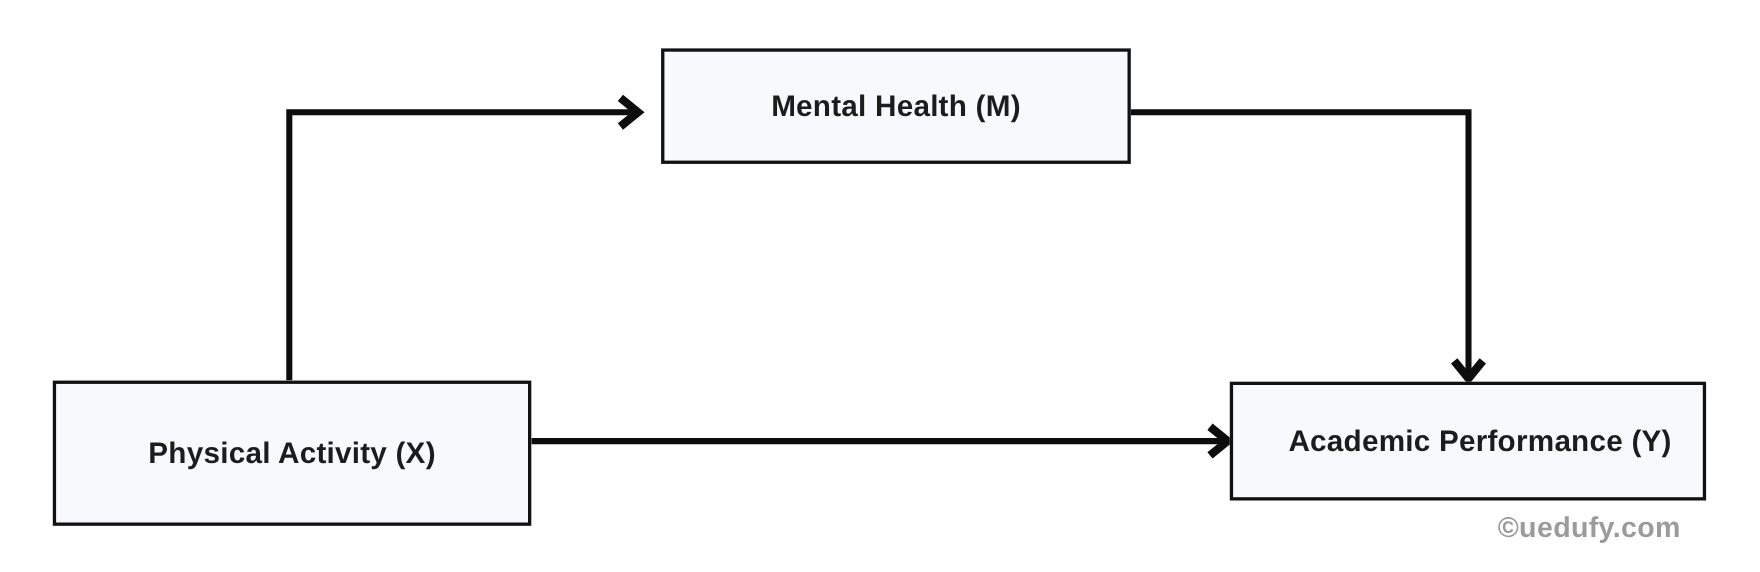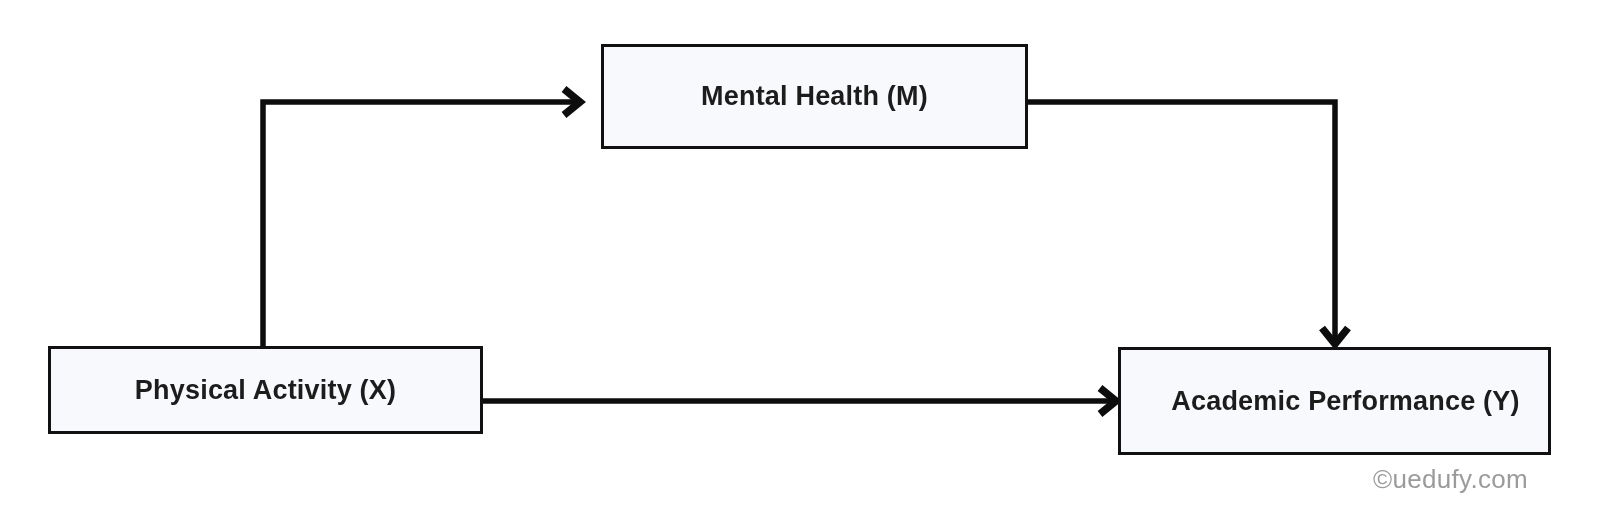--- a/index.html
+++ b/index.html
@@ -49,29 +49,29 @@
     align-items:center;
     justify-content:center;
   }
   .node-label{
     font-size:27px;
     font-weight:700;
     color:var(--text);
     letter-spacing:0.2px;
     white-space:nowrap;
   }
-  .node-independent{left:48px;top:346px;width:435px;height:88px;}
+  .node-independent{left:48px;top:346px;width:435px;height:132px;}
   .node-mediator{left:601px;top:44px;width:427px;height:105px;}
   .node-dependent{left:1118px;top:347px;width:433px;height:108px;padding-left:22px;}
   .watermark{
     position:absolute;
     top:464px;
     right:72px;
     font-size:26px;
-    font-weight:400;
+    font-weight:700;
     color:var(--watermark);
     letter-spacing:0.3px;
   }
 </style>
 </head>
 <body>
 
 <div class="canvas">
 
   <svg class="arrows" viewBox="0 0 1600 520" xmlns="http://www.w3.org/2000/svg">

